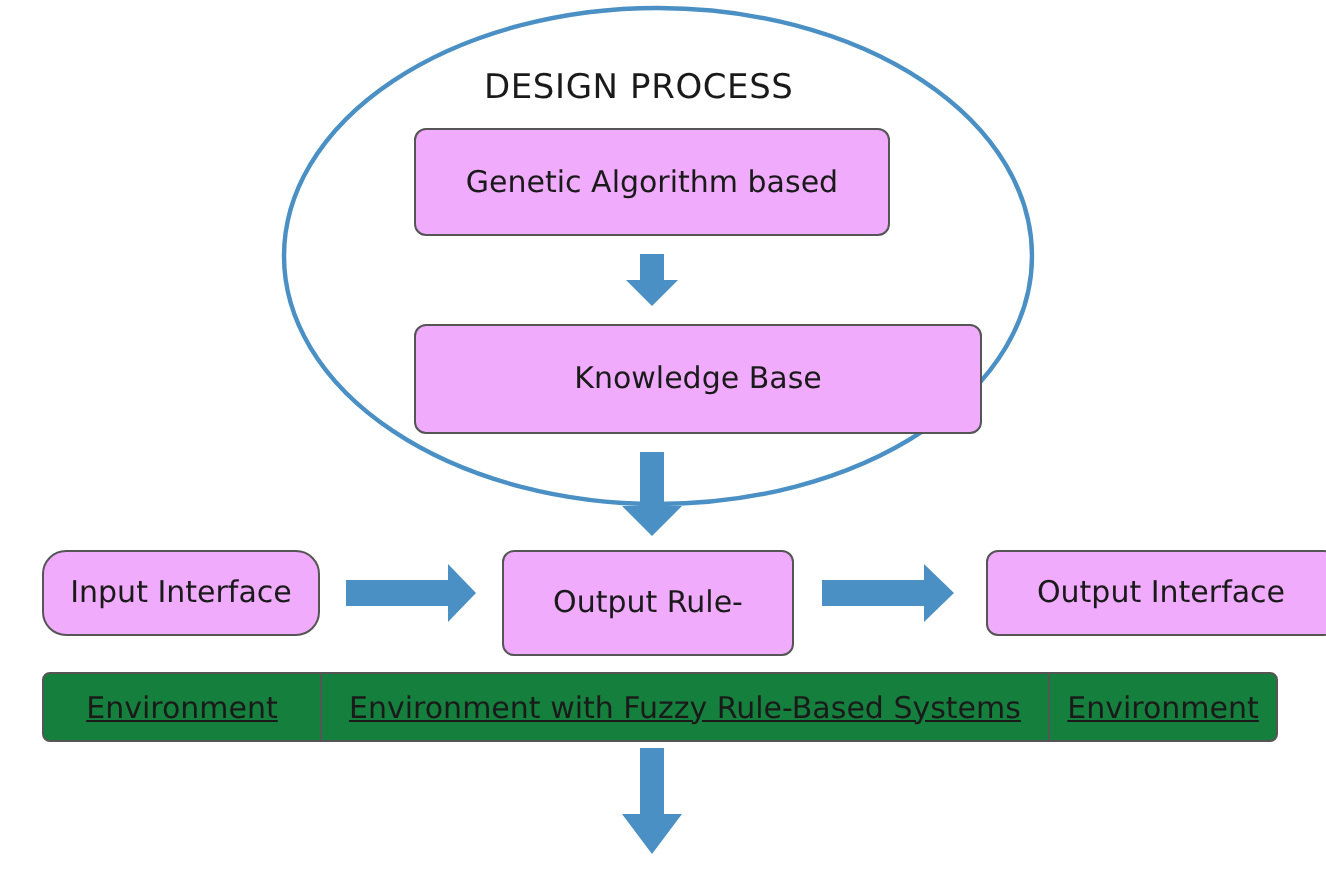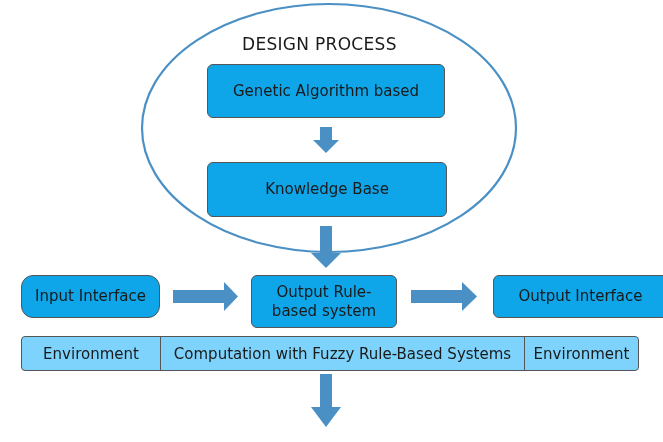--- a/index.html
+++ b/index.html
@@ -1,24 +1,24 @@
 <!DOCTYPE html>
 <html><head>
   <meta charset="utf-8">
   <style>
     html, body { margin:0; padding:0; background:#ffffff; }
     body { width:663px; height:442px; position:relative; overflow:hidden;
            font-family:"DejaVu Sans", sans-serif; color:#1a1a1a; }
     svg.bg { position:absolute; left:0; top:0; }
     .box { position:absolute; box-sizing:border-box; border:1.3px solid #555;
-           border-radius:6px; background:#0ea5e9; display:flex; align-items:center;
+           border-radius:6px; background:#f0abfc; display:flex; align-items:center;
            justify-content:center; text-align:center; font-size:15px; line-height:19px; }
     .title { position:absolute; font-size:17px; letter-spacing:0.3px; }
     .bar { position:absolute; box-sizing:border-box; border:1.3px solid #555;
-           border-radius:4px; background:#7dd3fc; display:flex; }
+           border-radius:4px; background:#15803d; display:flex;text-decoration:underline; }
     .bar .cell { display:flex; align-items:center; justify-content:center;
                  font-size:15px; height:100%; box-sizing:border-box; }
     .bar .cell + .cell { border-left:1.3px solid #555; }
   </style>
 </head>
 <body>
 
 <svg class="bg" width="663" height="442" viewBox="0 0 663 442">
   <ellipse cx="329" cy="128" rx="187" ry="124" fill="none" stroke="#4a90c4" stroke-width="2.2"></ellipse>
 
@@ -47,34 +47,33 @@
     <polygon points="311,407 341,407 326,427"></polygon>
   </g>
 </svg>
 
 <div class="title" style="left:242px; top:34px;text-align:center;">DESIGN PROCESS</div>
 
 <div class="box" style="left:207px; top:64px; width:238px; height:54px; flex-direction:column;">
   <span>Genetic Algorithm based</span>
 </div>
 
-<div class="box" style="left:207px; top:162px; width:240px; height:55px; flex-direction:column;">
+<div class="box" style="left:207px; top:162px; width:284px; height:55px; flex-direction:column;">
   <span>Knowledge Base</span>
 </div>
 
 <div class="box" style="left:21px; top:275px; width:139px; height:43px;border-radius:12px;">
   <span>Input Interface</span>
 </div>
 
 <div class="box" style="left:251px; top:275px; width:146px; height:53px; flex-direction:column;">
   <span>Output Rule-</span>
-  <span>based system</span>
 </div>
 
 <div class="box" style="left:493px; top:275px; width:175px; height:43px;">
   <span>Output Interface</span>
 </div>
 
 <div class="bar" style="left:21px; top:336px; width:618px; height:35px;">
   <div class="cell" style="width:138px;">Environment</div>
-  <div class="cell" style="width:364px;">Computation with Fuzzy Rule-Based Systems</div>
+  <div class="cell" style="width:364px;">Environment with Fuzzy Rule-Based Systems</div>
   <div class="cell" style="flex:1;">Environment</div>
 </div>
 
 </body></html>

